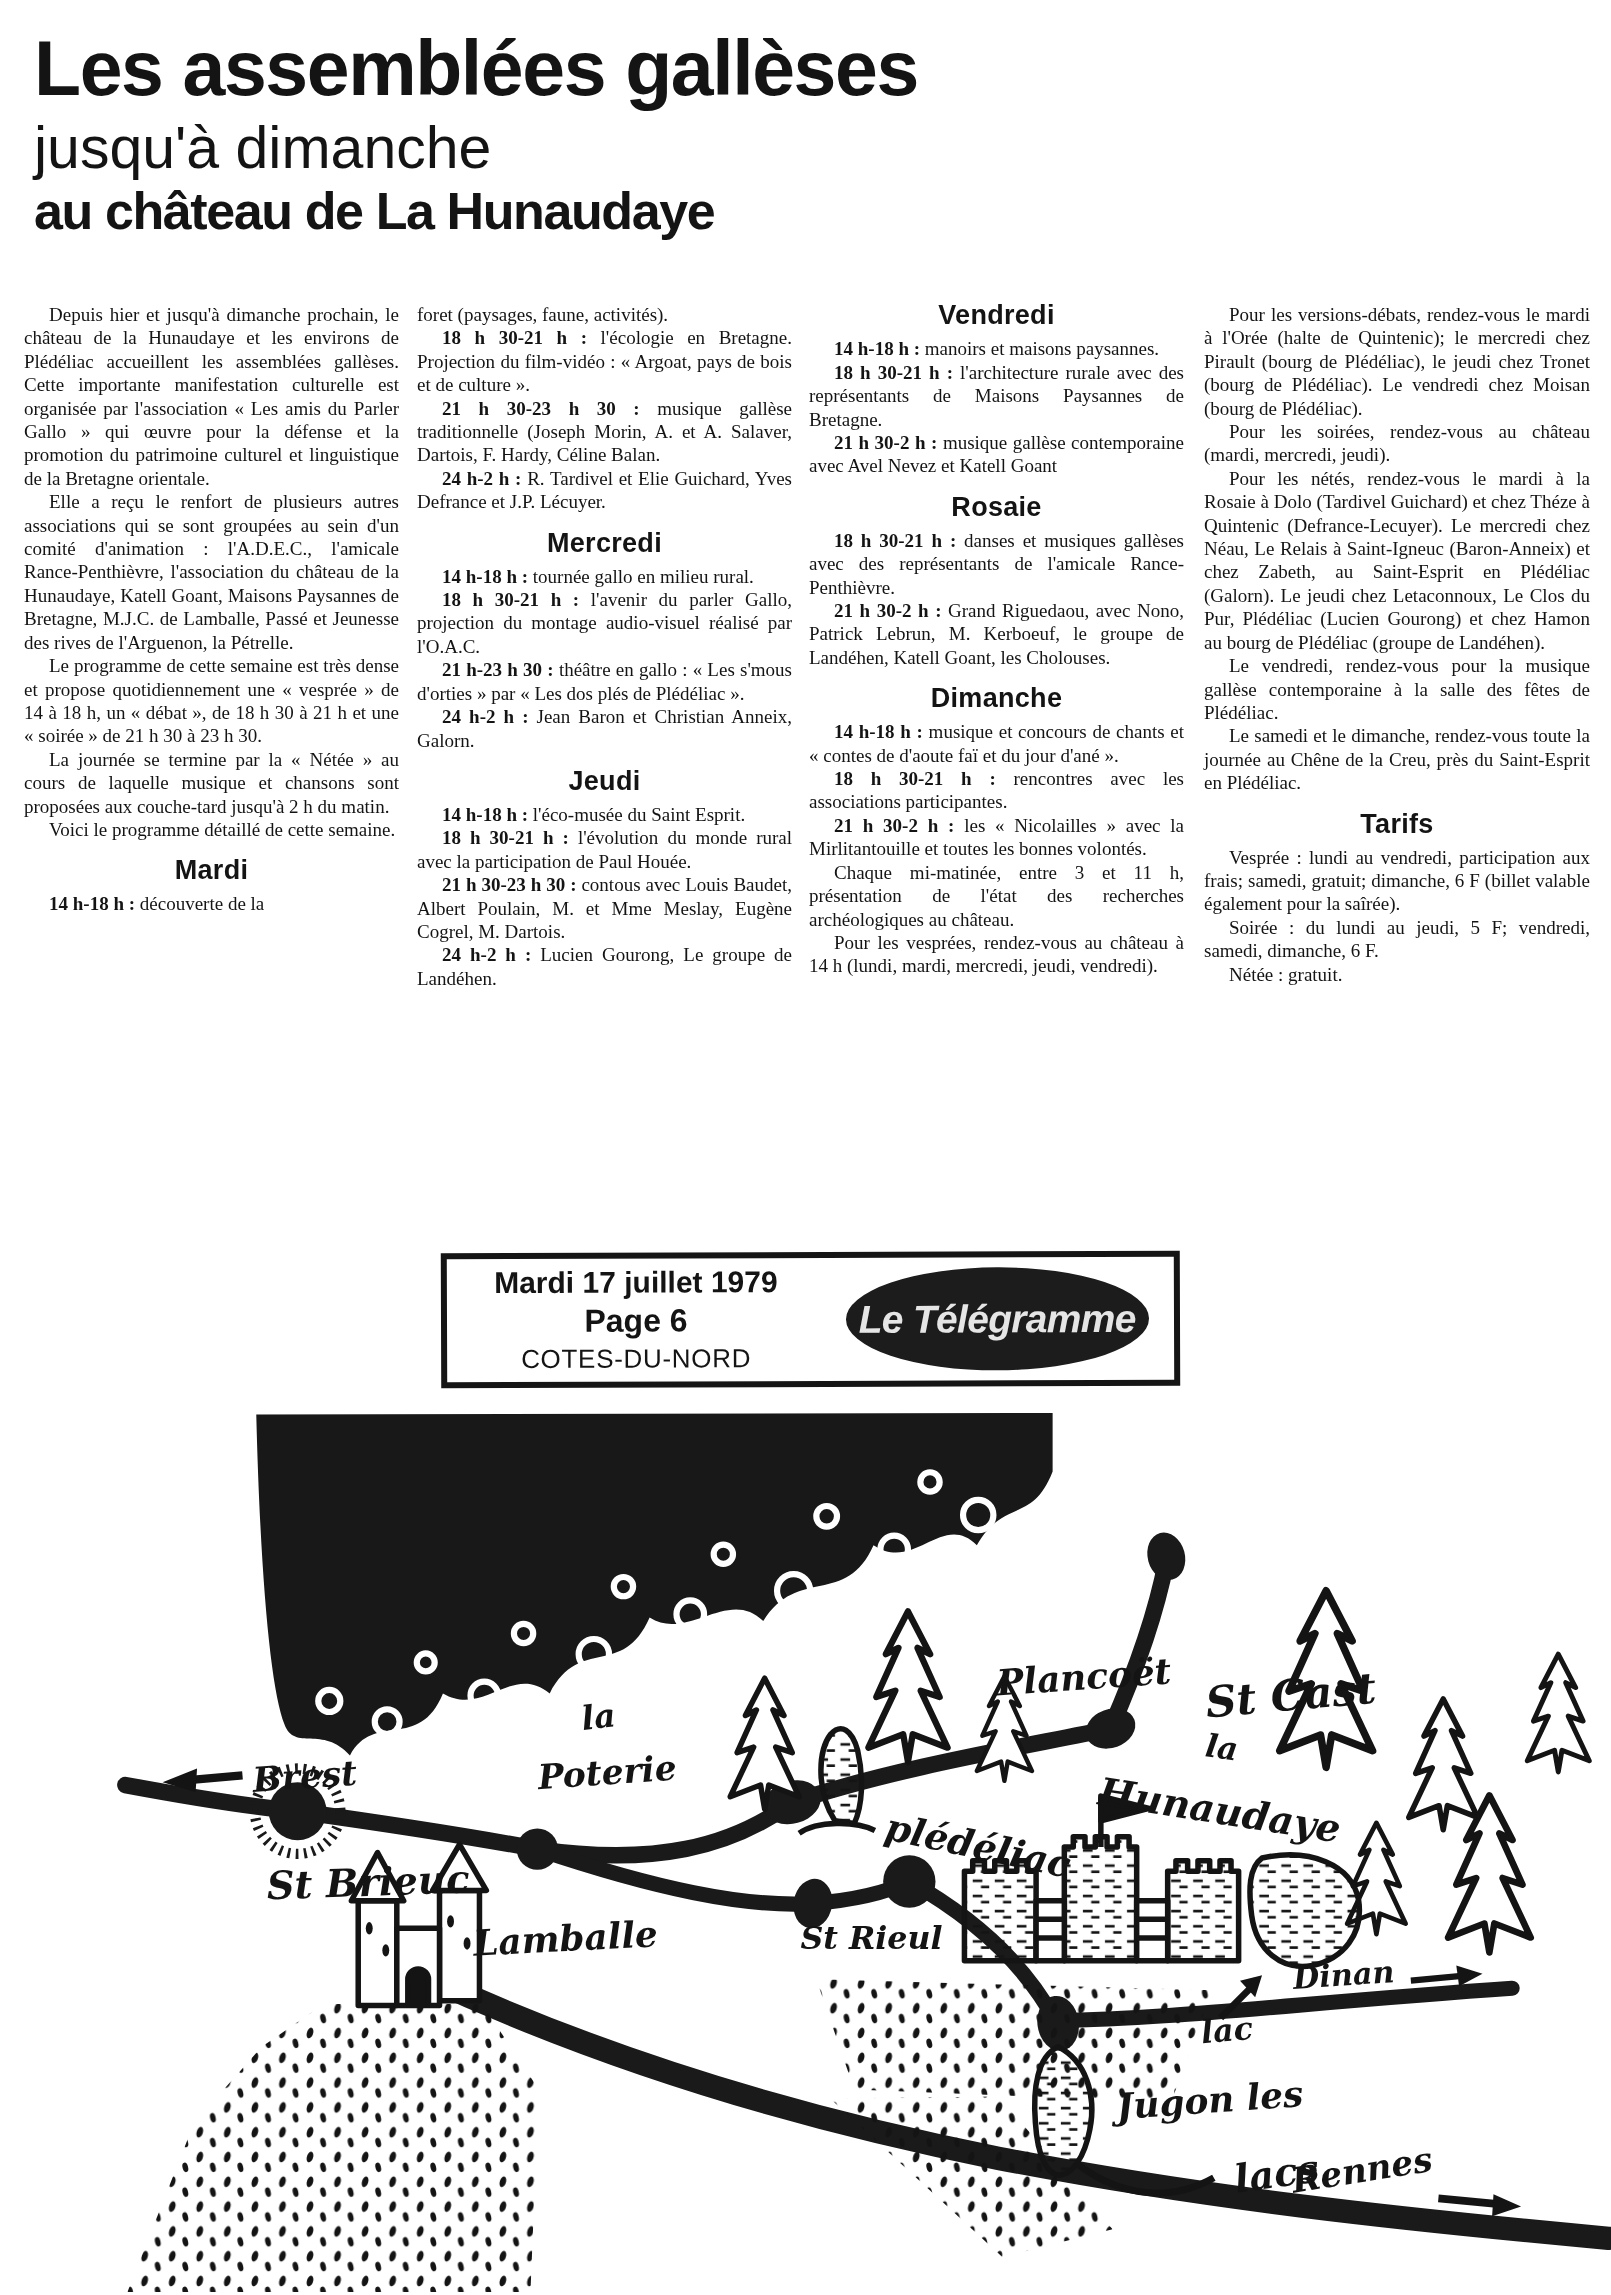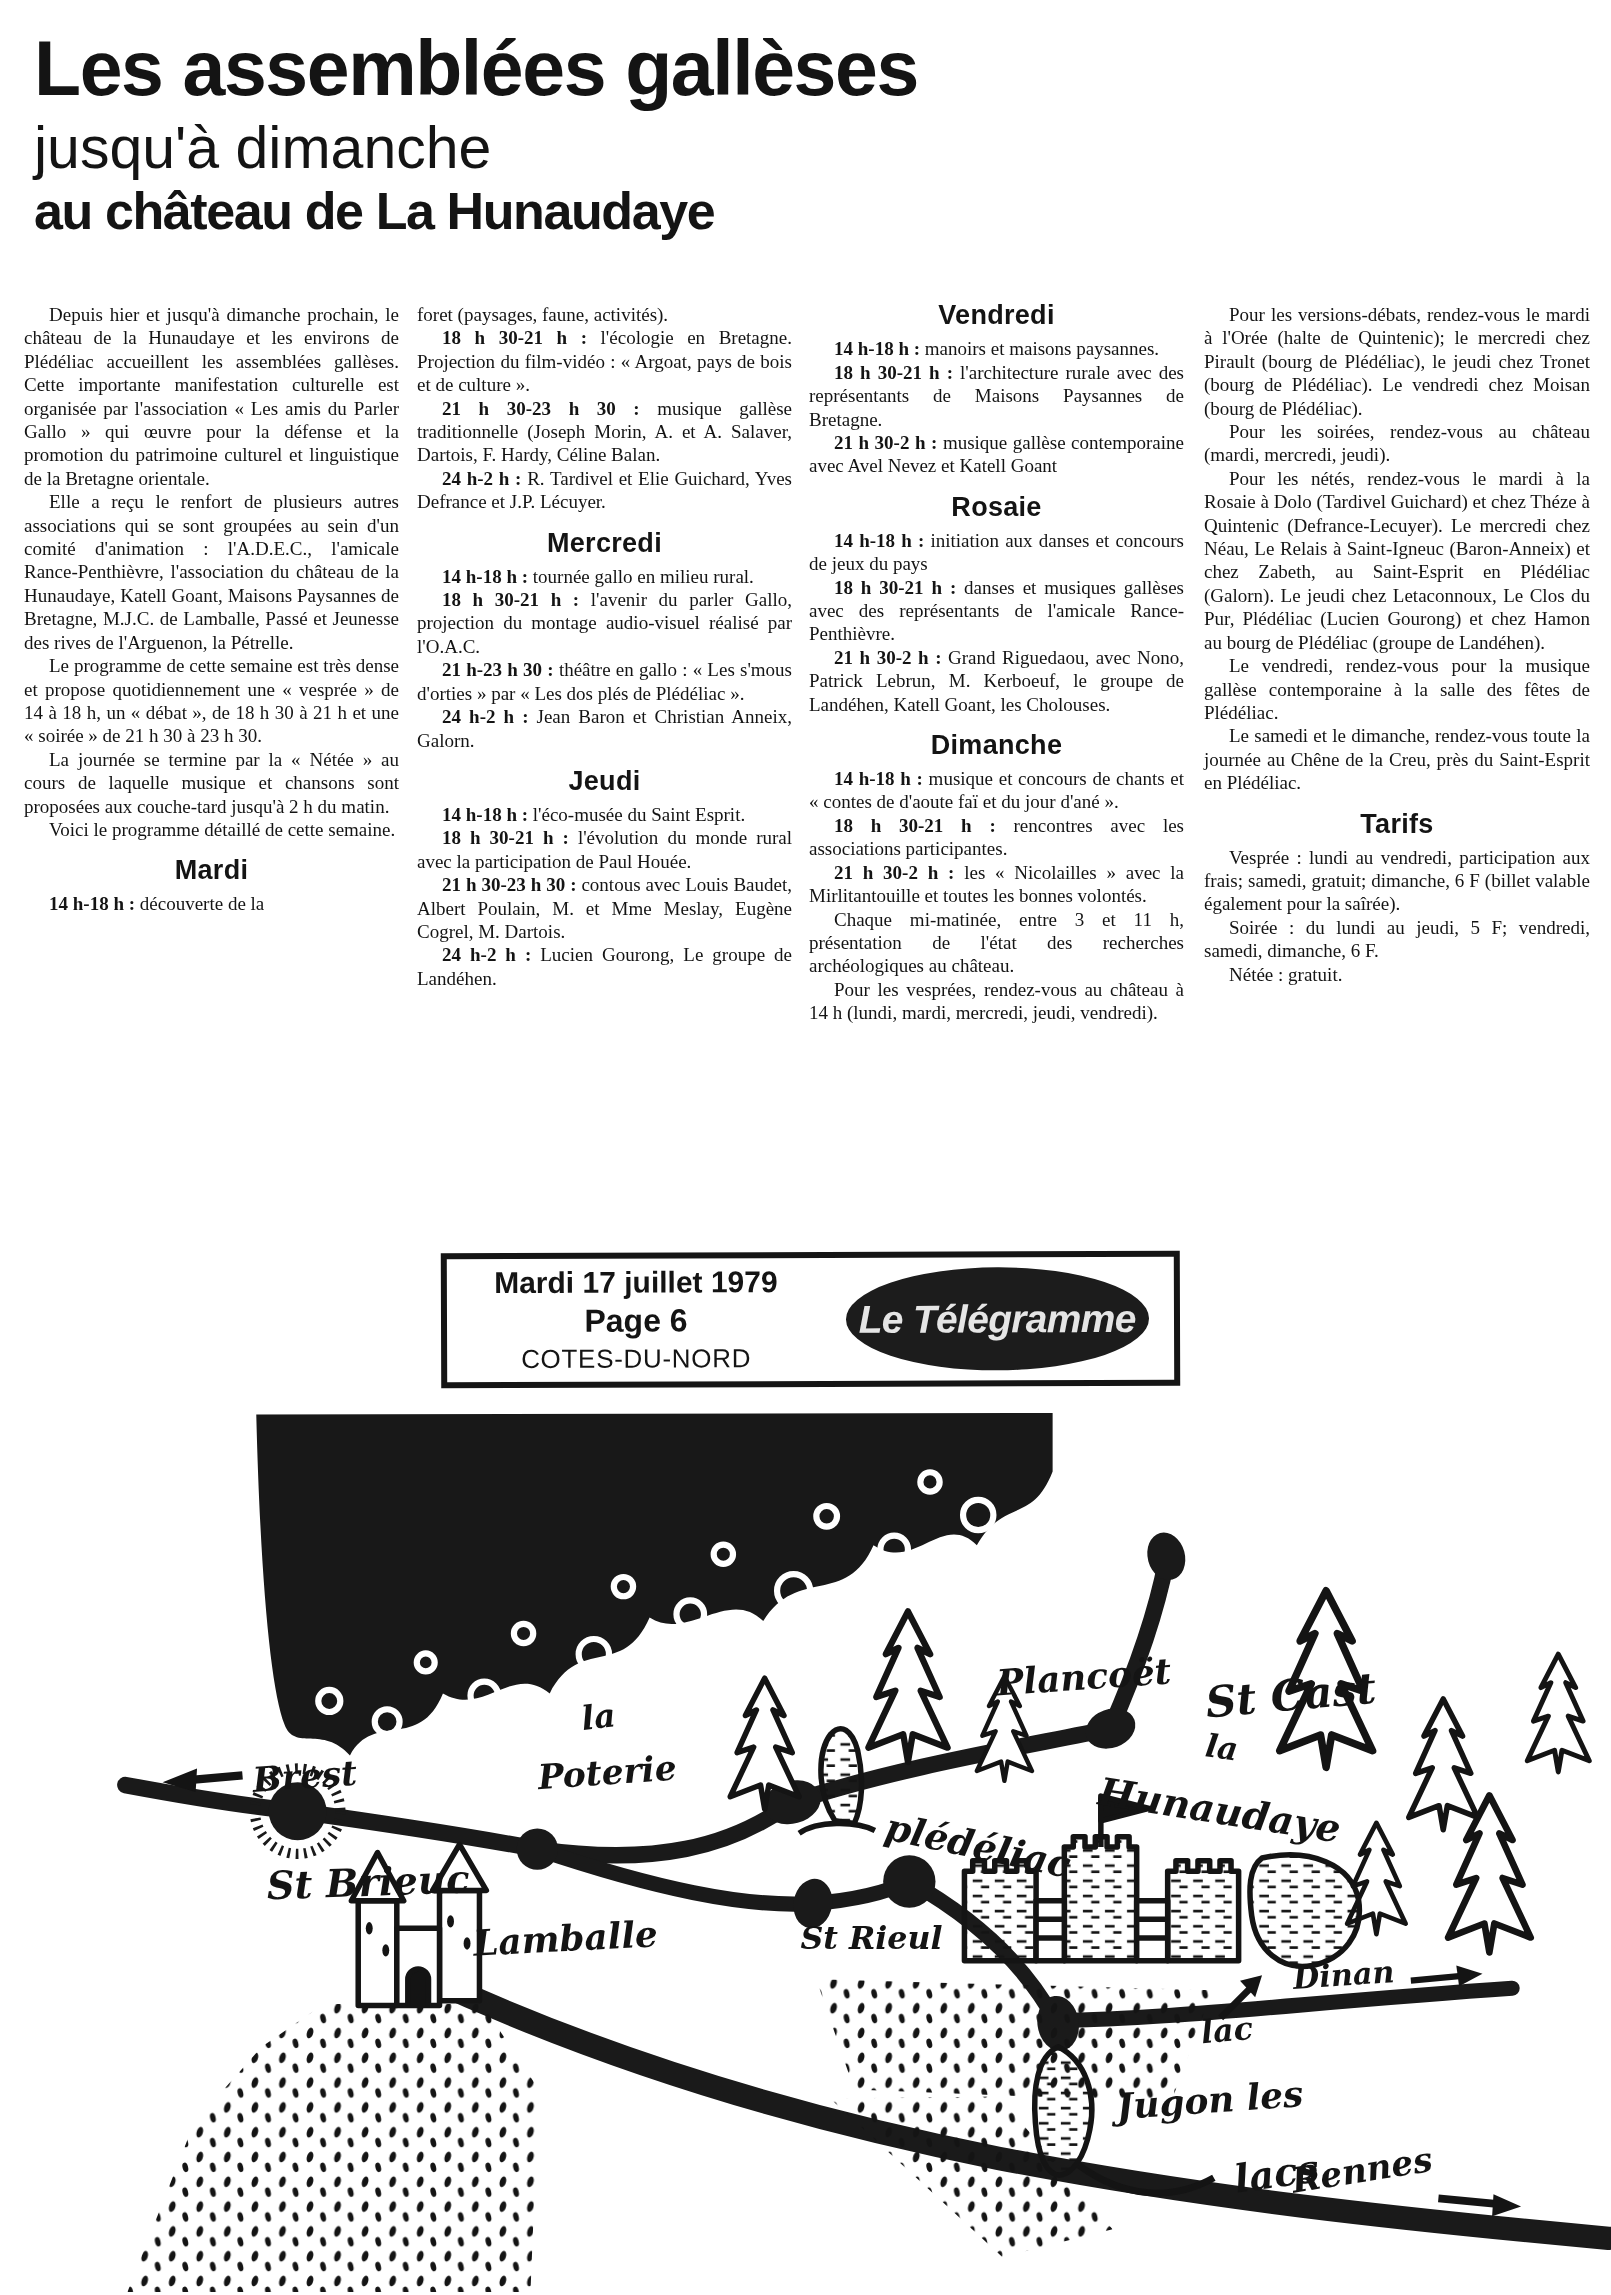--- a/index.html
+++ b/index.html
@@ -79,21 +79,20 @@
       <p class="item"><span class="time">18 h 30-21 h : </span>l'évolution du monde rural avec la participation de Paul Houée.</p>
       <p class="item"><span class="time">21 h 30-23 h 30 : </span>contous avec Louis Baudet, Albert Poulain, M. et Mme Meslay, Eugène Cogrel, M. Dartois.</p>
       <p class="item"><span class="time">24 h-2 h : </span>Lucien Gourong, Le groupe de Landéhen.</p>
     </div>
   <div class="col" id="col3">
       <h2 class="day">Vendredi</h2>
       <p class="item"><span class="time">14 h-18 h : </span>manoirs et maisons paysannes.</p>
       <p class="item"><span class="time">18 h 30-21 h : </span>l'architecture rurale avec des représentants de Maisons Paysannes de Bretagne.</p>
       <p class="item"><span class="time">21 h 30-2 h : </span>musique gallèse contemporaine avec Avel Nevez et Katell Goant</p>
       <h2 class="day">Rosaie</h2>
-      <p class="item"><span class="time">14 h-18 h : </span>initiation aux danses et concours de jeux du pays</p>
       <p class="item"><span class="time">18 h 30-21 h : </span>danses et musiques gallèses avec des représentants de l'amicale Rance-Penthièvre.</p>
       <p class="item"><span class="time">21 h 30-2 h : </span>Grand Riguedaou, avec Nono, Patrick Lebrun, M. Kerboeuf, le groupe de Landéhen, Katell Goant, les Cholouses.</p>
       <h2 class="day">Dimanche</h2>
       <p class="item"><span class="time">14 h-18 h : </span>musique et concours de chants et « contes de d'aoute faï et du jour d'ané ».</p>
       <p class="item"><span class="time">18 h 30-21 h : </span>rencontres avec les associations participantes.</p>
       <p class="item"><span class="time">21 h 30-2 h : </span>les « Nicolailles » avec la Mirlitantouille et toutes les bonnes volontés.</p>
       <p class="p">Chaque mi-matinée, entre 3 et 11 h, présentation de l'état des recherches archéologiques au château.</p>
       <p class="p">Pour les vesprées, rendez-vous au château à 14 h (lundi, mardi, mercredi, jeudi, vendredi).</p>
     </div>
   <div class="col" id="col4">

